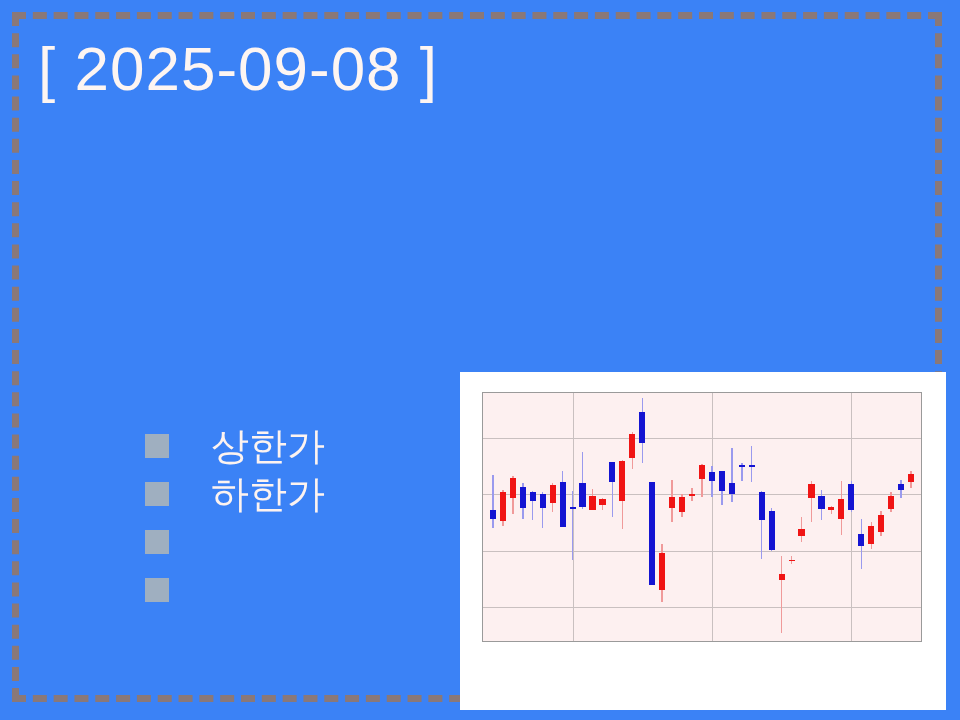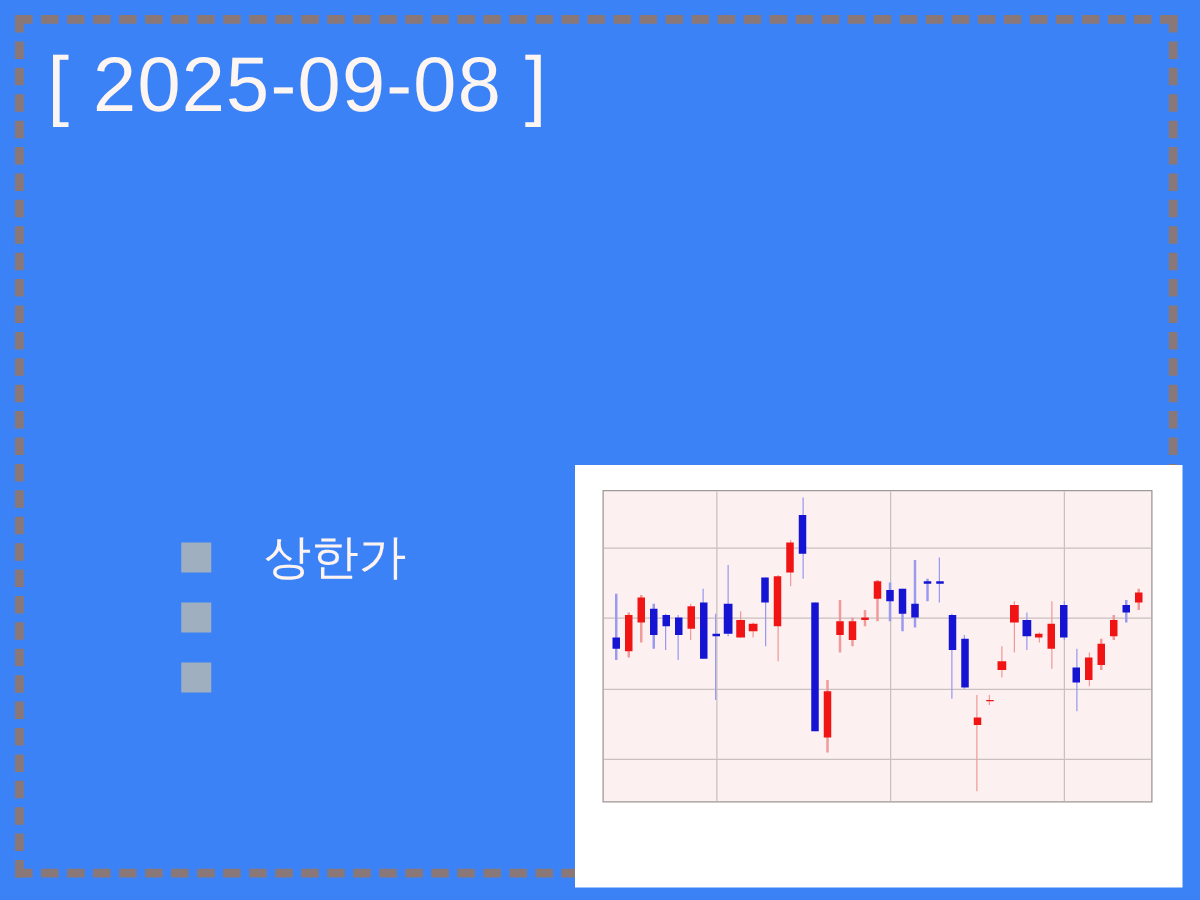--- a/index.html
+++ b/index.html
@@ -154,20 +154,24 @@
 
   <div id="dashed-border"></div>
 
   <div id="date-header">[ 2025-09-08 ]</div>
 
 
   <div id="legend-list">
       <div class="legend-row">
         <span class="legend-bullet"></span>
         <span class="legend-label">상한가</span>
+      </div>
+      <div class="legend-row">
+        <span class="legend-bullet"></span>
+        <span class="legend-label">하한가</span>
       </div>
       <div class="legend-row">
         <span class="legend-bullet"></span>
       </div>
       <div class="legend-row">
         <span class="legend-bullet"></span>
       </div>
     </div>
 
   <div id="chart-card">

